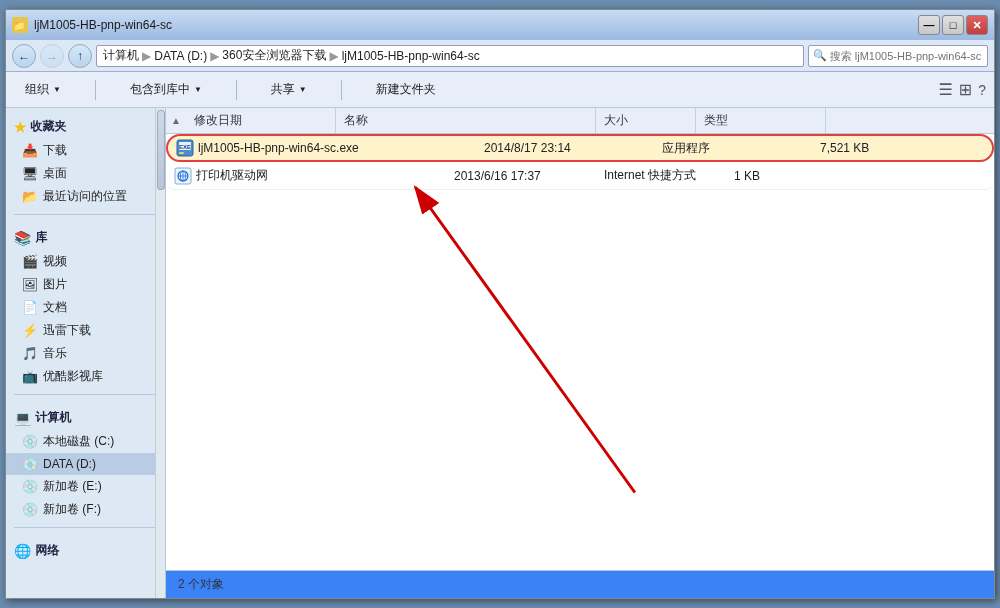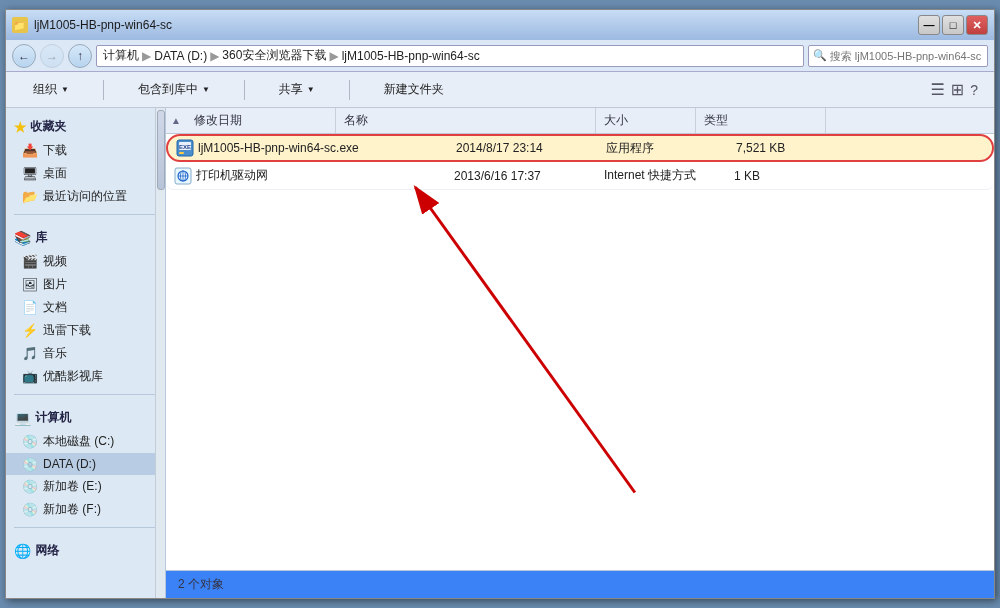--- a/index.html
+++ b/index.html
@@ -113,21 +113,21 @@
       border: none; outline: none; flex: 1; font-size: 11px; color: #666; background: transparent;
     }
 
     
     .toolbar {
       height: 36px;
       background: #e8eef8;
       border-bottom: 1px solid #c0c8d8;
       display: flex;
       align-items: center;
-      padding: 0 16px;
+      padding: 0 8px;
       gap: 19px;
       flex-shrink: 0;
     }
     .toolbar-btn {
       height: 28px;
       padding: 0 10px;
       background: transparent;
       border: 1px solid transparent;
       border-radius: 3px;
       cursor: pointer;
@@ -450,21 +450,21 @@
       <div class="col-headers">
         <div class="col-sort-arrow">▲</div>
         <div class="col-header date">修改日期</div>
         <div class="col-header name">名称</div>
         <div class="col-header size">大小</div>
         <div class="col-header type">类型</div>
       </div>
 
       <div class="file-list">
 
-        <div class="file-row highlighted" style="position:relative;">
+        <div class="file-row highlighted" style="position:relative;gap:28px;">
           <div class="file-cell name">
 
             <svg width="18" height="18" viewBox="0 0 18 18" style="flex-shrink:0">
               <rect x="1" y="1" width="16" height="16" rx="2" fill="#4a8fcc" stroke="#2266aa" stroke-width="1"></rect>
               <rect x="3" y="3" width="12" height="8" rx="1" fill="#e8f0ff"></rect>
               <text x="9" y="10" text-anchor="middle" font-size="6" fill="#224488" font-weight="bold">EXE</text>
               <rect x="3" y="13" width="5" height="2" fill="#ffcc44" rx="1"></rect>
             </svg>
             <span>ljM1005-HB-pnp-win64-sc.exe</span>
           </div>

